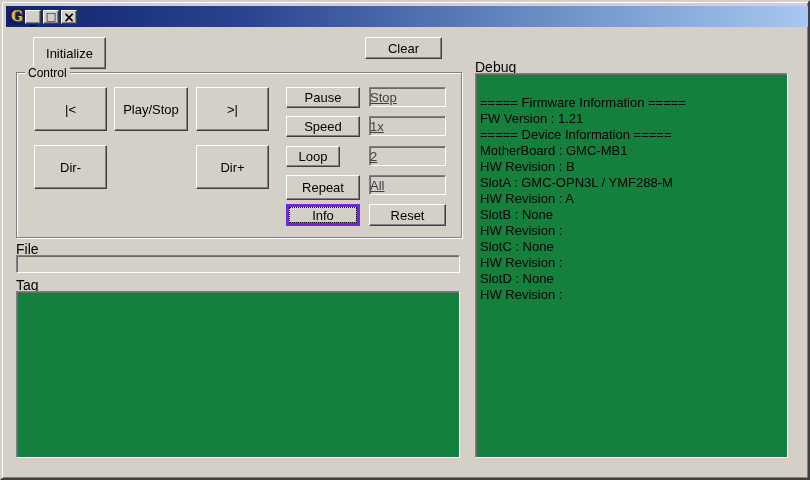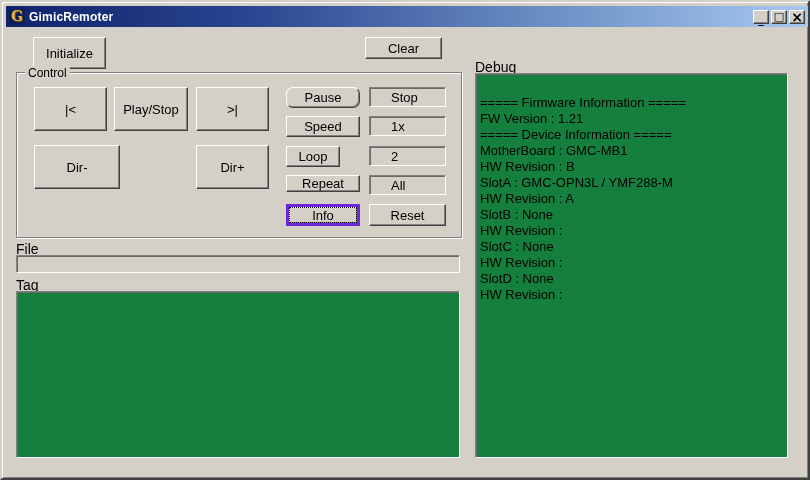--- a/index.html
+++ b/index.html
@@ -55,22 +55,22 @@
   }
   .btn-default {
     border:3px solid #6d28d9;
     box-shadow: inset 1px 1px 0 #FFFFFF, inset -1px -1px 0 #808080;
     outline:1px dotted #000; outline-offset:-4px;
   }
   .field {
     position:absolute; background:#D4D0C8;
     border:1px solid; border-color:#808080 #FFFFFF #FFFFFF #808080;
     box-shadow: inset 1px 1px 0 #6A6A6A;
-    font-size:13px; color:#000000;
-    display:flex; align-items:center; padding:0 21px;
+    font-size:13px; color:#404040;
+    display:flex; align-items:center; padding:0 0;text-decoration:underline;
   }
   .sunkenbox {
     position:absolute; background:#15803d;
     border:1px solid; border-color:#808080 #FFFFFF #FFFFFF #808080;
     box-shadow: inset 1px 1px 0 #6A6A6A;
   }
   .label { position:absolute; font-size:14px; color:#000; }
 
   .groupbox {
     position:absolute; left:14px; top:70px; width:446px; height:166px;
@@ -89,21 +89,20 @@
   }
   .debug-line { font-size:13px; line-height:16px; white-space:pre; color:#000; }
 </style>
 </head>
 <body>
 
 <div class="window">
 
   <div class="titlebar">
     <div class="app-icon">G</div>
-    <div class="window-title">GimicRemoter</div>
     <div class="caption-buttons">
       <div class="caption-btn">
         <span class="glyph-min">_</span>
       </div>
       <div class="caption-btn">
         <span class="glyph-max">□</span>
       </div>
       <div class="caption-btn">
         <span class="glyph-close">×</span>
       </div>
@@ -113,33 +112,33 @@
   <div class="btn" style="left:31px; top:35px; width:73px; height:32px;">Initialize</div>
   <div class="btn" style="left:363px; top:35px; width:77px; height:22px;">Clear</div>
 
   <div class="groupbox">
     <div class="groupbox-label">Control</div>
 
     <div class="btn" style="left:17px; top:14px; width:73px; height:44px;">|&lt;</div>
     <div class="btn" style="left:97px; top:14px; width:74px; height:44px;">Play/Stop</div>
     <div class="btn" style="left:179px; top:14px; width:73px; height:44px;">&gt;|</div>
 
-    <div class="btn" style="left:17px; top:72px; width:86px; height:44px;">Dir-</div>
+    <div class="btn" style="left:17px; top:72px; width:73px; height:44px;">Dir-</div>
     <div class="btn" style="left:179px; top:72px; width:73px; height:44px;">Dir+</div>
 
-    <div class="btn" style="left:269px; top:14px; width:74px; height:21px;border-radius:7px;">Pause</div>
+    <div class="btn" style="left:269px; top:14px; width:74px; height:21px;">Pause</div>
     <div class="field" style="left:352px; top:14px; width:77px; height:20px;">Stop</div>
 
     <div class="btn" style="left:269px; top:43px; width:74px; height:21px;">Speed</div>
     <div class="field" style="left:352px; top:43px; width:77px; height:20px;">1x</div>
 
     <div class="btn" style="left:269px; top:73px; width:54px; height:21px;">Loop</div>
     <div class="field" style="left:352px; top:73px; width:77px; height:20px;">2</div>
 
-    <div class="btn" style="left:269px; top:102px; width:74px; height:17px;">Repeat</div>
+    <div class="btn" style="left:269px; top:102px; width:74px; height:25px;">Repeat</div>
     <div class="field" style="left:352px; top:102px; width:77px; height:20px;">All</div>
 
     <div class="btn btn-default" style="left:269px; top:131px; width:74px; height:22px;">Info</div>
     <div class="btn" style="left:352px; top:131px; width:77px; height:22px;">Reset</div>
   </div>
 
   <div class="label" style="left:14px; top:239px;">File</div>
   <div class="field" style="left:14px; top:253px; width:444px; height:18px;"></div>
 
   <div class="label" style="left:14px; top:275px;">Tag</div>

